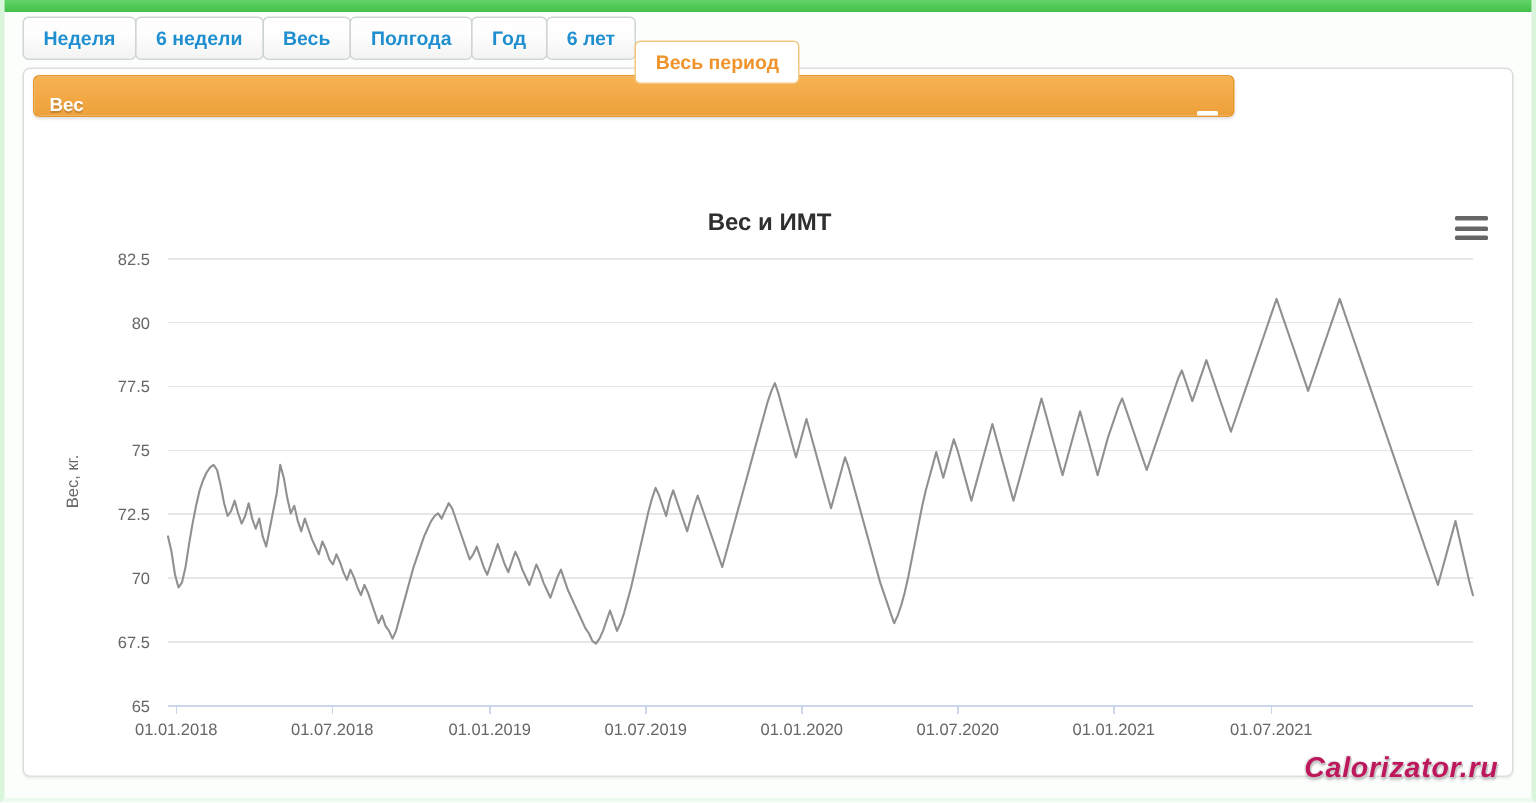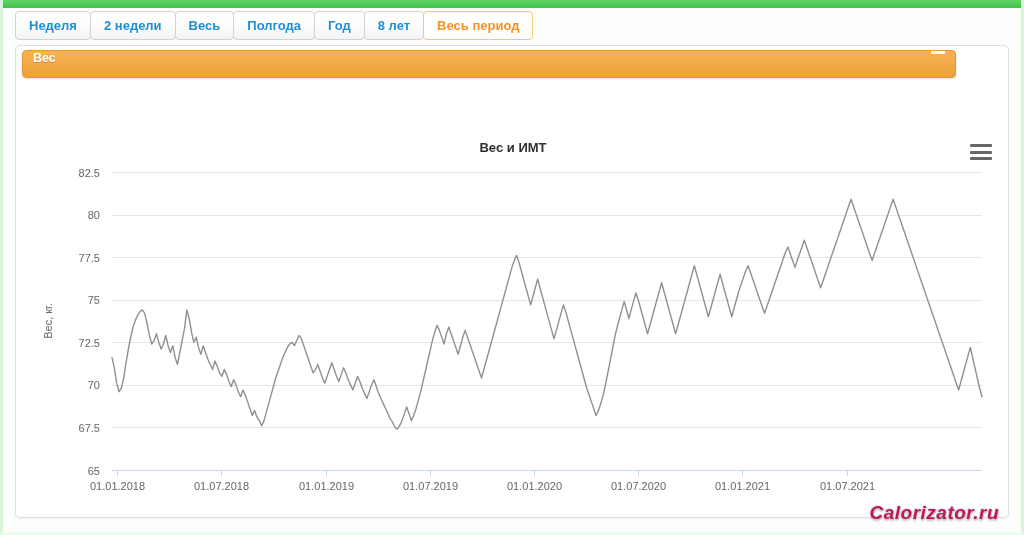--- a/index.html
+++ b/index.html
@@ -48,40 +48,41 @@
     cursor: pointer;
     text-shadow: 0 1px 0 #fff;
   }
   .tab.active {
     color: #f0932b;
     background: #ffffff;
     border: 1px solid #f5c77e;
     position: relative;
     z-index: 3;
     border-radius: 4px;
+    margin-top: 16px;
   }
 
   
   .panel {
     position: absolute;
     left: 12px; top: 45px;
     width: 994px; height: 473px;
     background: #ffffff;
     border: 1px solid #dddddd;
     border-radius: 5px;
     box-shadow: 0 1px 1px rgba(0,0,0,.05);
   }
   .panel-head {
     position: absolute;
     left: 6px; top: 4px;
-    width: 934px; height: 28px;
+    width: 801px; height: 28px;
     background: linear-gradient(180deg,#f6b352 0%,#f2a845 55%,#eda13c 100%);
     border: 1px solid #e6972e;
     border-radius: 4px;
-    display: flex; align-items: flex-start;
+    display: flex; align-items: flex-end;
     padding: 0 10px;
     box-shadow: 0 1px 2px rgba(0,0,0,.12);
   }
   .panel-title {
     color: #ffffff;
     font-size: 12.5px;
     font-weight: bold;
     text-shadow: 0 1px 0 rgba(0,0,0,.18);
   }
   .panel-collapse {
@@ -97,21 +98,21 @@
     position: absolute;
     left: 6px; top: 36px;
     width: 982px; height: 430px;
     background: #ffffff;
   }
   .chart-title {
     position: absolute;
     left: 0; top: 58px;
     width: 982px;
     text-align: center;
-    font-size: 13px;
+    font-size: 16px;
     font-weight: bold;
     color: #2f2f2f;
   }
   .hamburger {
     position: absolute;
     right: 12px; top: 62px;
     width: 22px; height: 16px;
     display: flex; flex-direction: column; justify-content: space-between;
     cursor: pointer;
   }
@@ -167,25 +168,25 @@
 </style>
 </head>
 <body>
 
 <div id="page">
 
   <div class="topbar"></div>
 
   <div class="tabs" id="tabs">
       <div class="tab">Неделя</div>
-      <div class="tab">2 недели</div>
+      <div class="tab">6 недели</div>
       <div class="tab">Весь</div>
       <div class="tab">Полгода</div>
       <div class="tab">Год</div>
-      <div class="tab">8 лет</div>
+      <div class="tab">6 лет</div>
       <div class="tab active">Весь период</div>
     </div>
 
   <div class="panel">
 
     <div class="panel-head">
       <span class="panel-title">Вес</span>
       <span class="panel-collapse"></span>
     </div>
 

